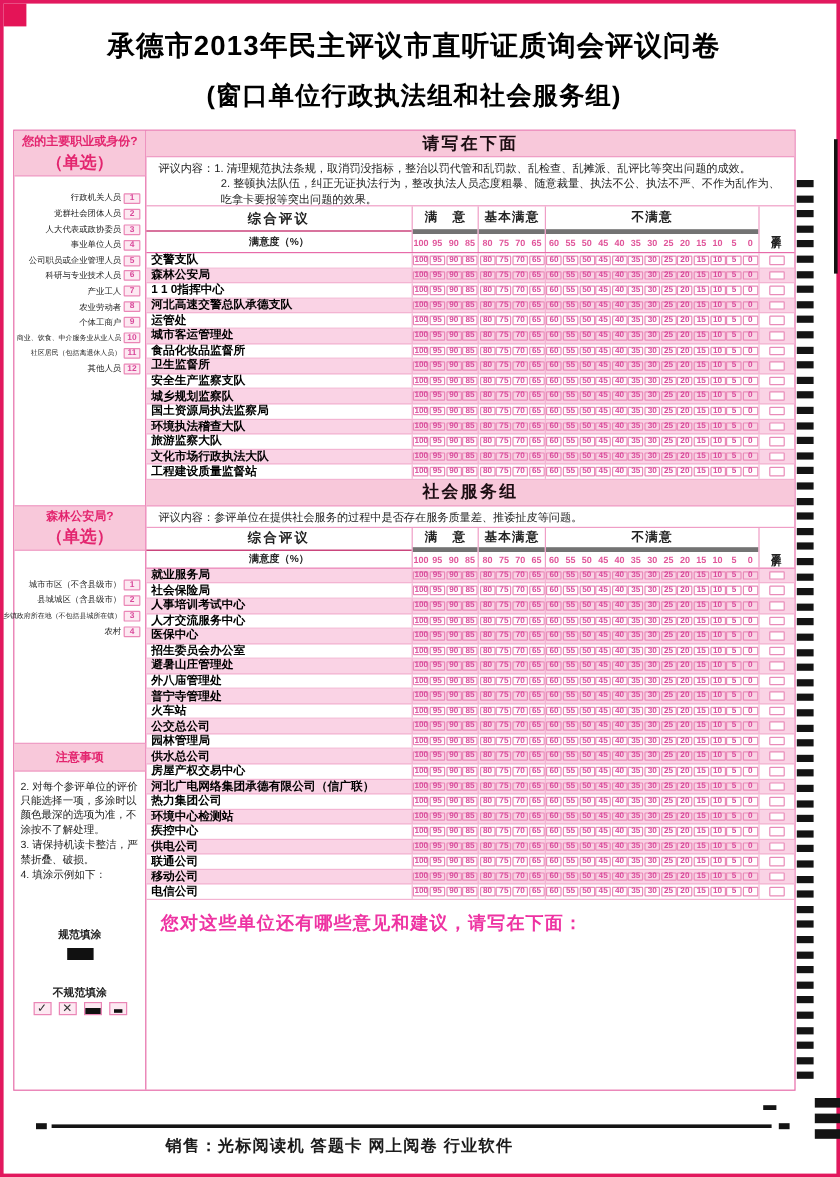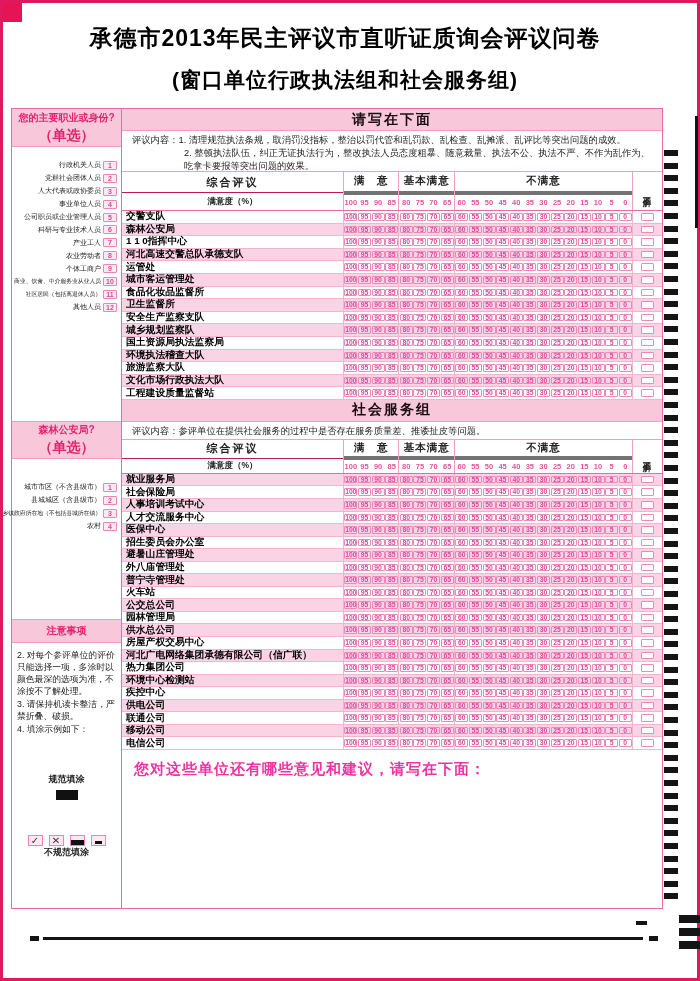--- a/index.html
+++ b/index.html
@@ -38,21 +38,21 @@
   .opt-label { font-size:7px; color:#222; white-space:nowrap; margin-right:2px; }
   .opt-label.tiny { font-size:5.8px; }
   .opt-box { width:14px; height:9px; border:1px solid #ea86b6; border-radius:1px; flex:none;
              font-size:7px; line-height:7px; font-weight:bold; color:#d8499a;
              display:flex; align-items:center; justify-content:center; background:#fde9f2; }
   .notes-body { position:absolute; left:5px; right:4px; top:540px; color:#222; }
   .note { font-size:8.8px; line-height:12px; margin-bottom:1px; }
   .fill-good-label, .fill-bad-label { text-align:center; font-size:9px; font-weight:bold; color:#222;
              position:absolute; left:0; right:0; }
   .fill-good-label { top:664px; }
-  .fill-bad-label  { top:737px; }
+  .fill-bad-label  { top:712px; }
   .good-box { position:absolute; left:44px; top:681px; width:22px; height:10px; background:#111; }
   .bad-row { position:absolute; left:0; right:0; top:726px; display:flex; justify-content:center; gap:6px; }
   .ex-box { width:15px; height:11px; border:1px solid #ea86b6; background:#fde9f2; position:relative;
             display:flex; align-items:center; justify-content:center; font-size:10px; color:#333; line-height:1; }
   .ex-box.half { background:linear-gradient(to top,#111 55%,#fde9f2 55%); }
   .ex-box.dash::after { content:""; position:absolute; bottom:1px; left:3px; right:3px; height:3px; background:#111; }
 
   
   .main { flex:1; position:relative; display:flex; flex-direction:column; }
   .sec-band { height:22px; background:#f8c8da; border-bottom:1px solid #ef9ec6;
@@ -3246,13 +3246,14 @@
       <div class="tm" style="top: 877.8px;"></div>
       <div class="tm" style="top: 890.4px;"></div>
     </div>
   <div class="corner-block" style="top:912px"></div>
   <div class="corner-block" style="top:925px"></div>
   <div class="corner-block" style="top:938px"></div>
   <div class="dash-mark"></div>
   <div class="fsq l"></div>
   <div class="footer-line"></div>
   <div class="fsq r"></div>
+  <div class="footer-text">销售：光标阅读机 答题卡 网上阅卷 行业软件</div>
 </div>
 
 </body></html>

